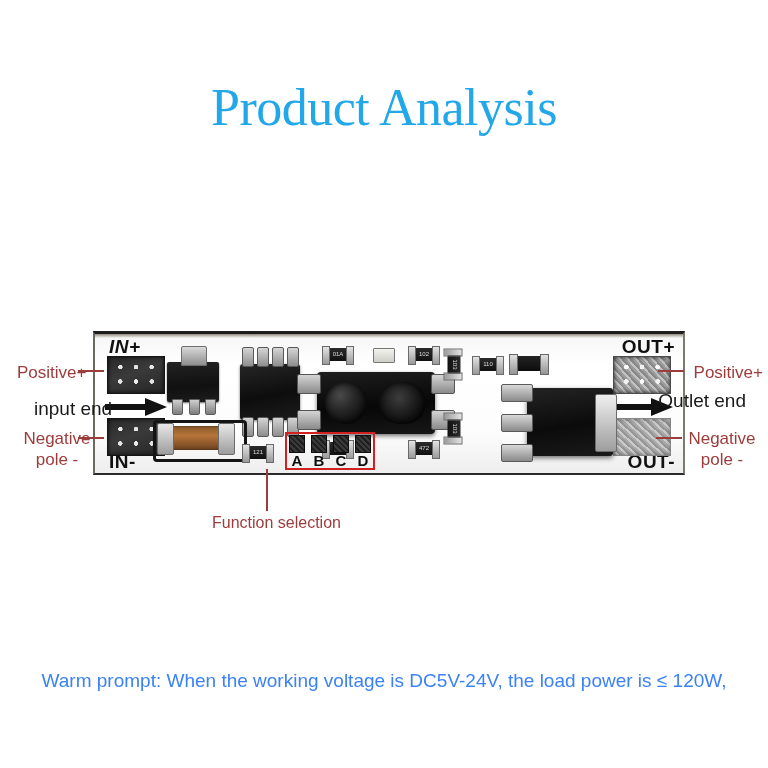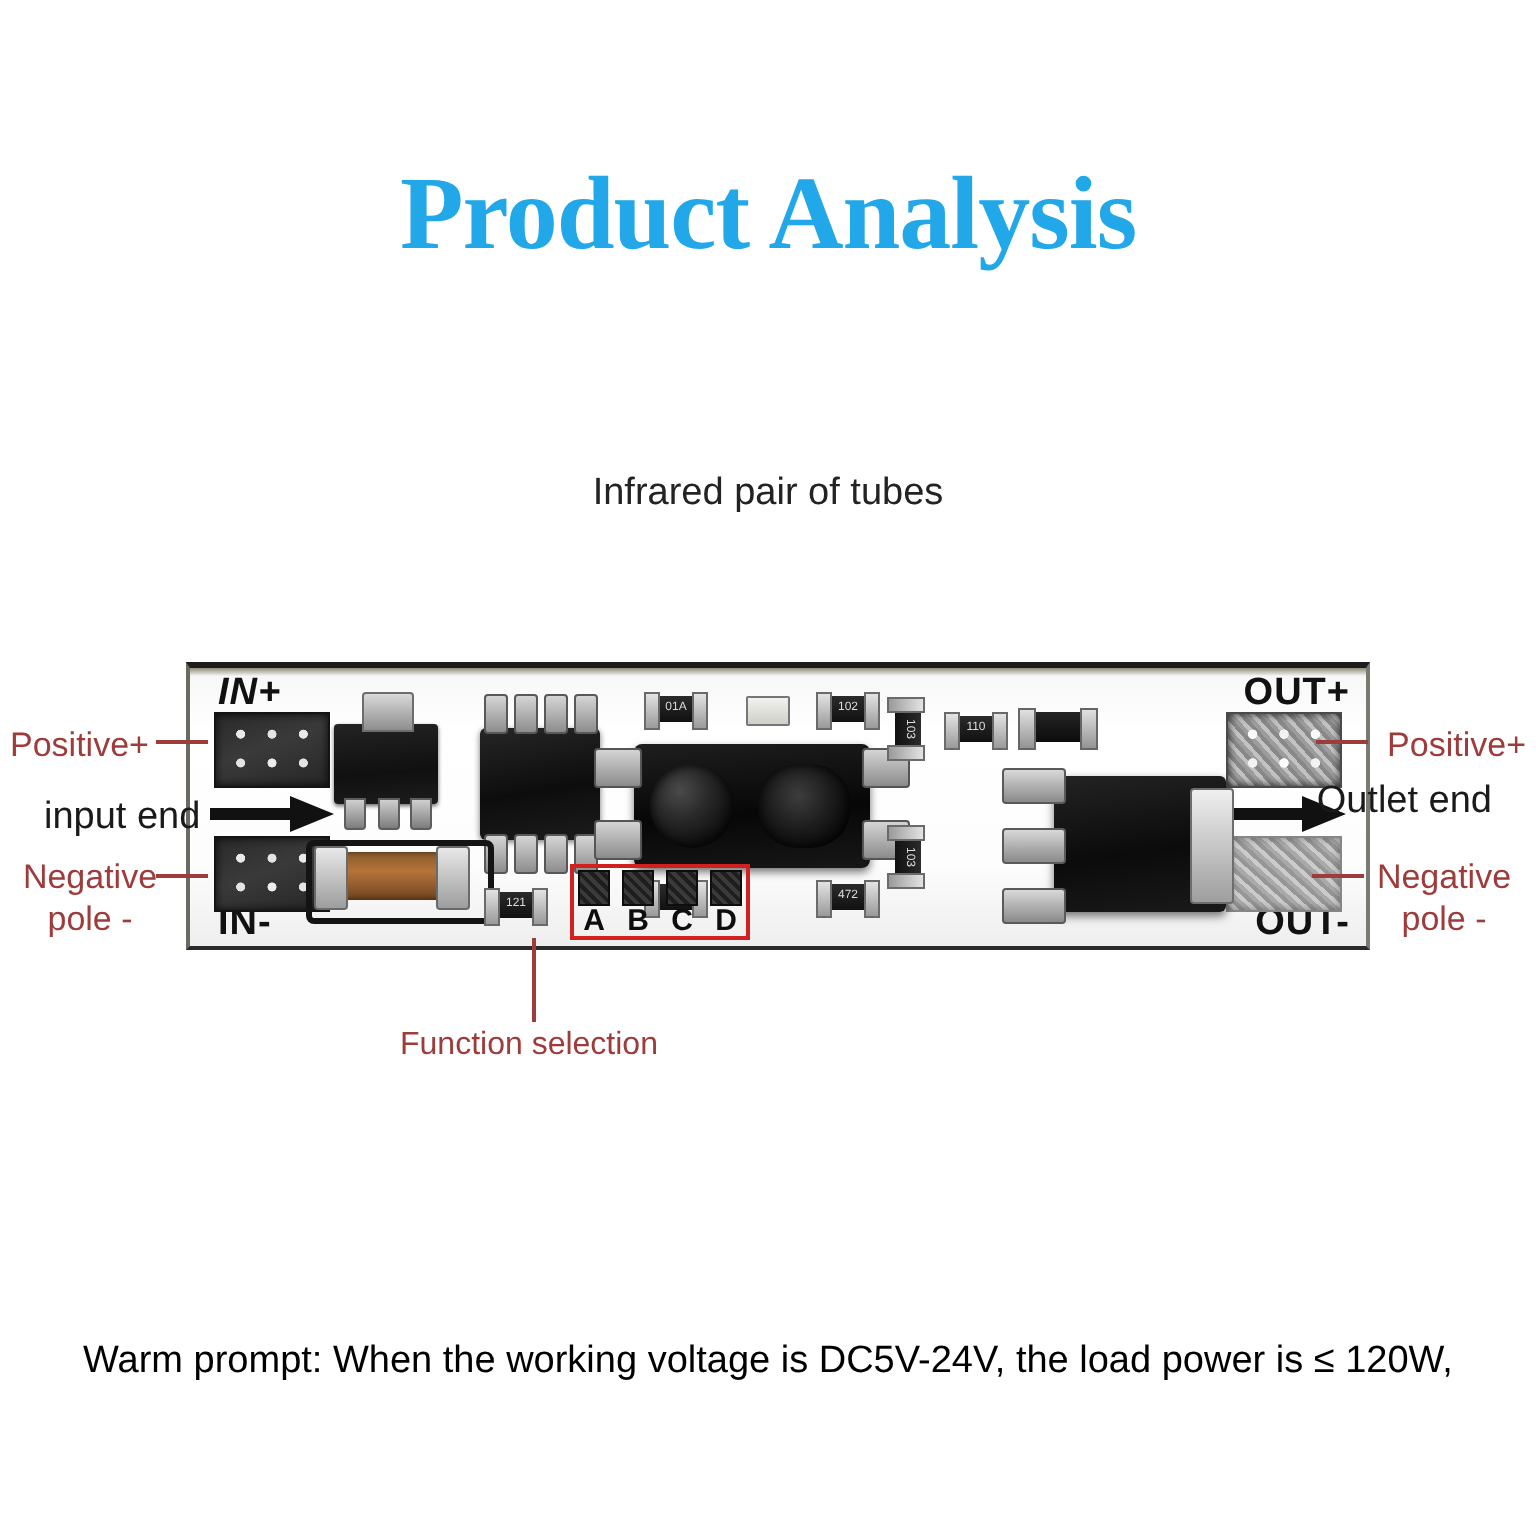--- a/index.html
+++ b/index.html
@@ -17,21 +17,21 @@
   }
 
   
   #page-title {
     position: absolute;
     left: 0;
     top: 82px;
     width: 768px;
     text-align: center;
     font-family: "Liberation Serif", serif;
-    font-weight: bold;
+    font-weight: normal;
     font-size: 52px;
     letter-spacing: -0.5px;
     color: #22a7e8;
     line-height: 1;
   }
 
   
   #description {
     position: absolute;
     left: 0;
@@ -277,20 +277,21 @@
   #fn-letters span { width:16px; text-align:center; }
 
   
   .anno {
     position: absolute;
     font-family: "Liberation Sans", sans-serif;
     font-size: 17px;
     color: #9e3b3b;
     line-height: 21px;
     white-space: nowrap;
+    margin-left: 12px;
   }
   .anno.black { color:#1a1a1a; font-size: 19px; text-align: right; }
   .rule {
     position: absolute;
     background: #9e3b3b;
   }
   .rule.h { height: 2px; }
   .rule.v { width: 2px; }
 
   #anno-pos-left   { left: 5px;  top: 362px; }
@@ -306,33 +307,32 @@
   #rule-neg-right  { right: 86px; top: 437px; width: 26px; }
 
   #rule-fn-v       { left: 266px; top: 469px; height: 42px; background:#9e3b3b; }
   #anno-fn         { left: 200px; top: 512px; font-size: 16px; }
 
   
   #warm-prompt {
     position: absolute;
     left: 0; top: 666px; width: 768px;
     text-align: center;
-    color: #000000;
+    color: #3b82f6;
     font-size: 19px;
     line-height: 30px;
   }
   #warm-prompt .wline { display:block; }
 </style>
 </head>
 <body>
 
 <div id="page-title">Product Analysis</div>
 
 <div id="description">
-  <span class="dline">Infrared pair of tubes</span>
 </div>
 
 <div id="pcb">
 
   <div class="silk-label" id="lbl-in-plus">IN+</div>
   <div class="silk-label" id="lbl-in-minus">IN-</div>
   <div class="silk-label" id="lbl-out-plus">OUT+</div>
   <div class="silk-label" id="lbl-out-minus">OUT-</div>
 
   <div class="pad-array" id="pad-in-plus"></div>

